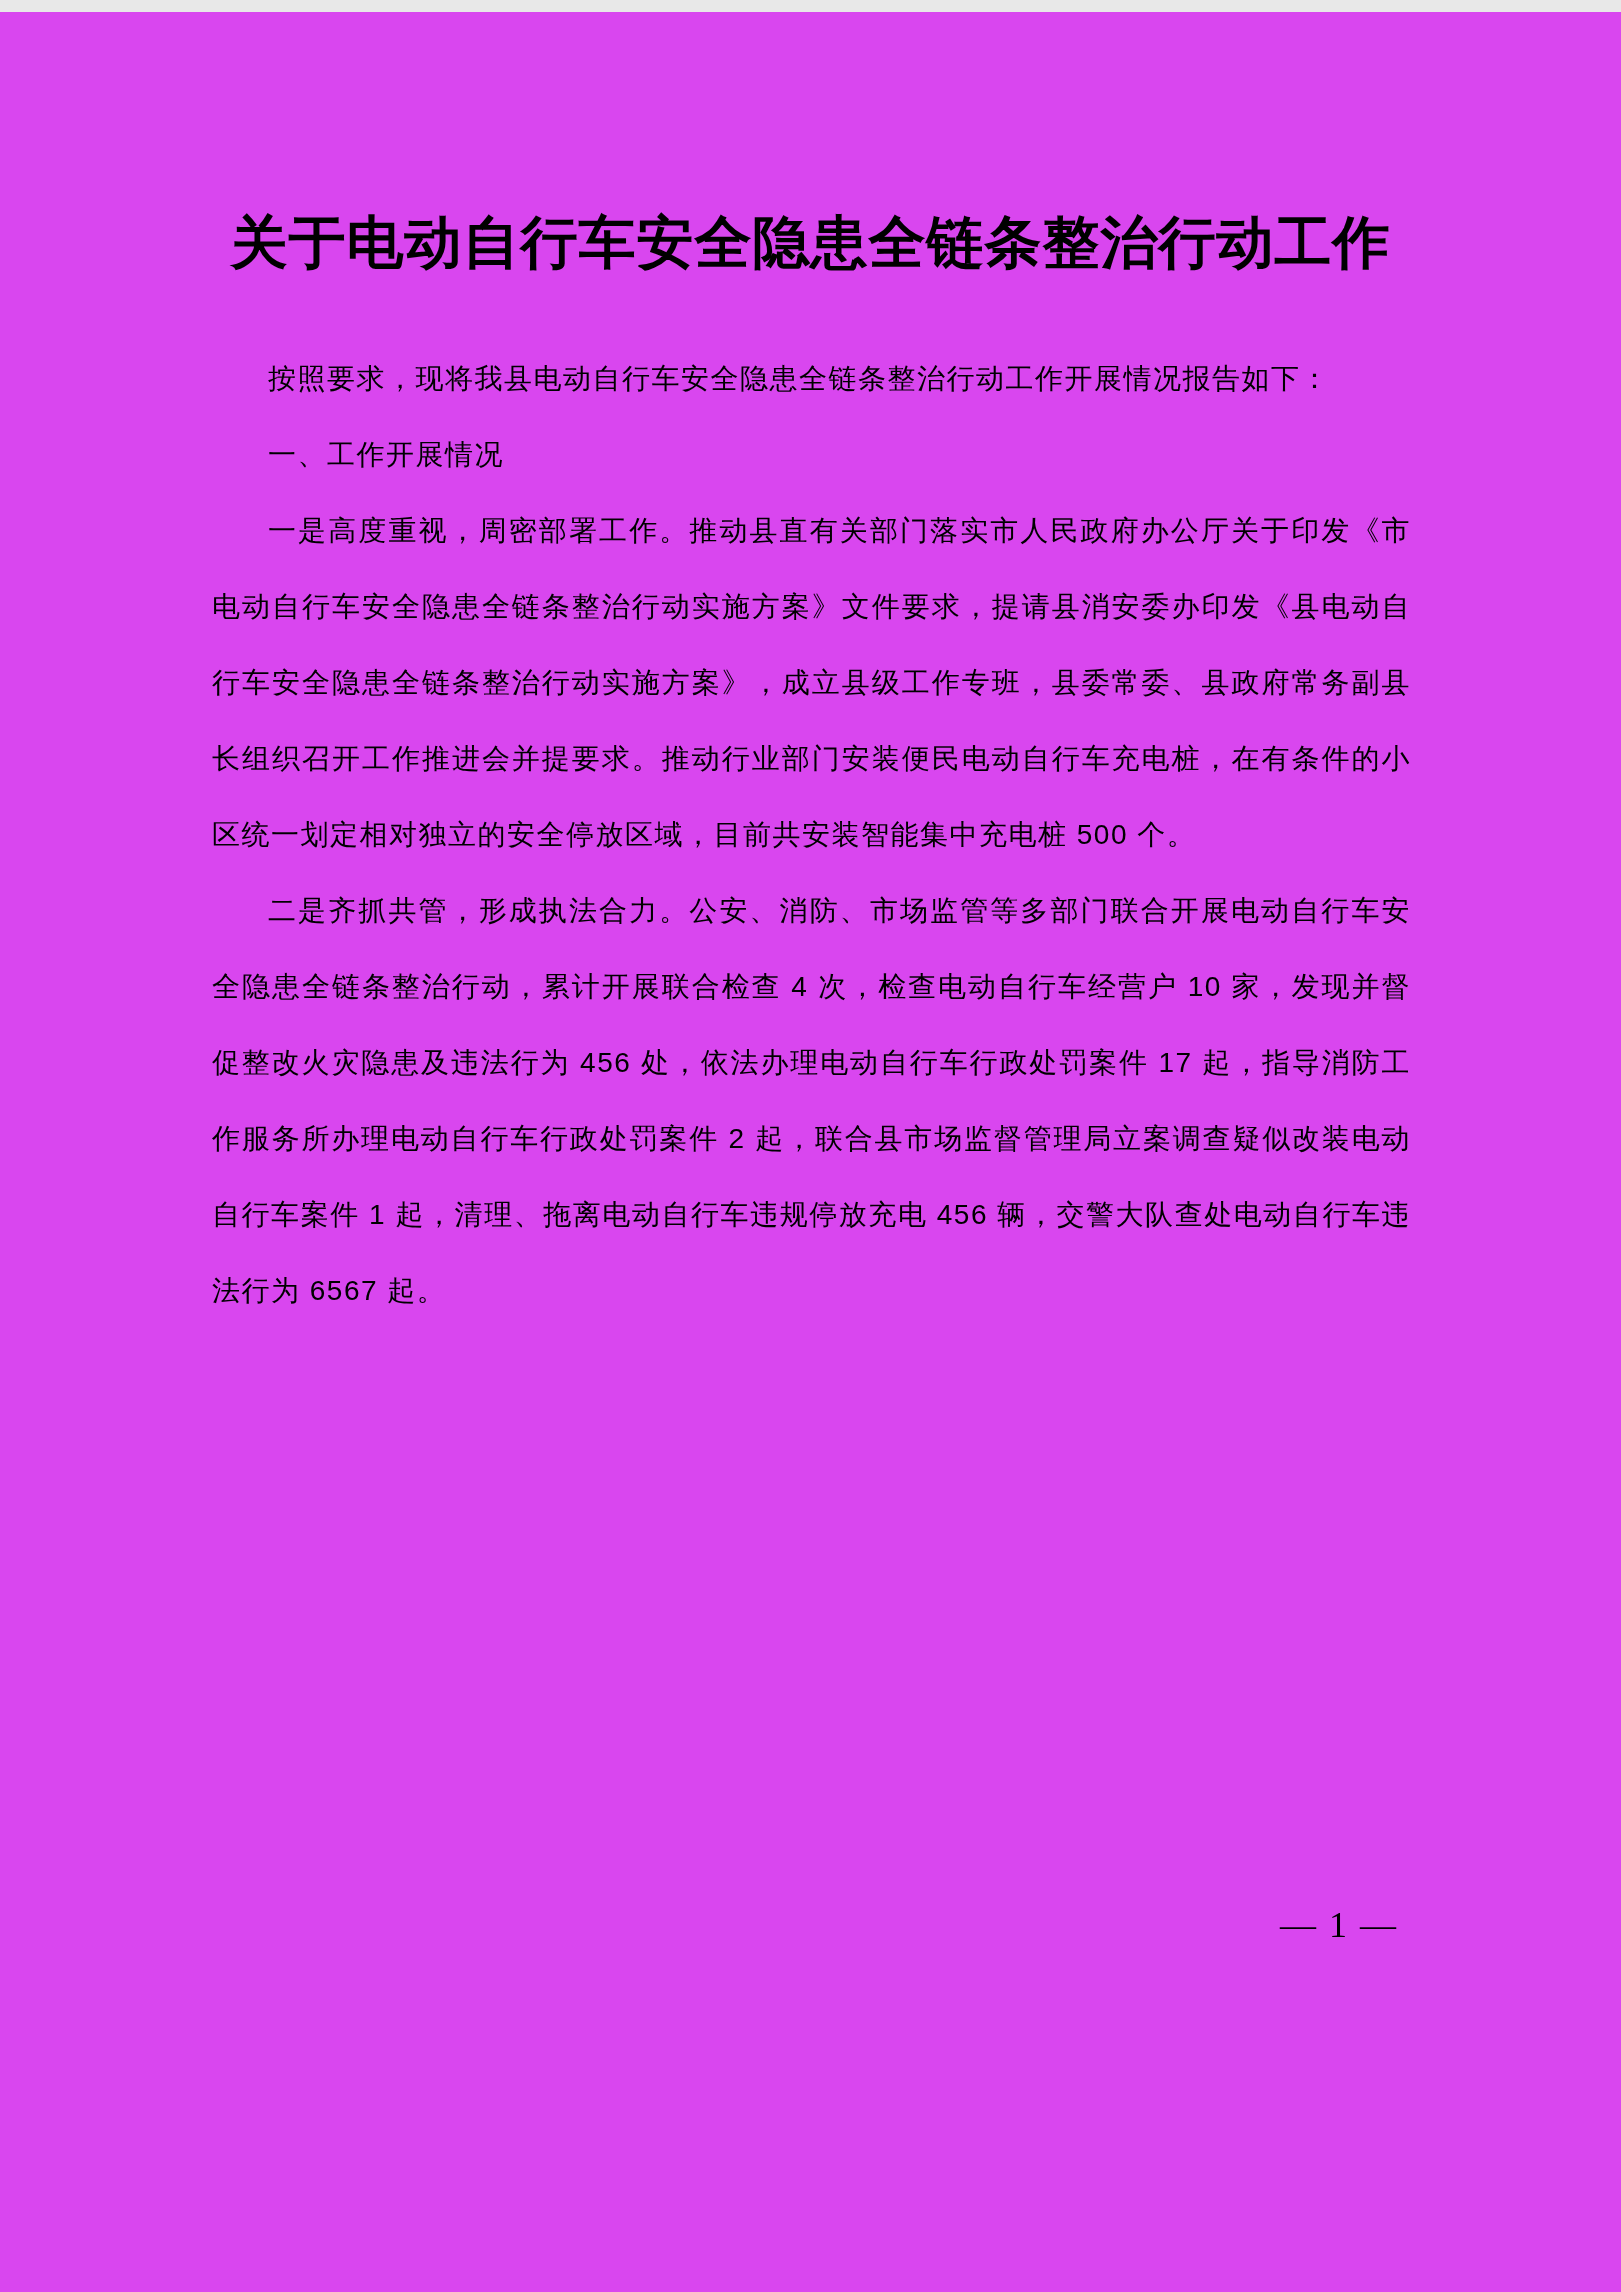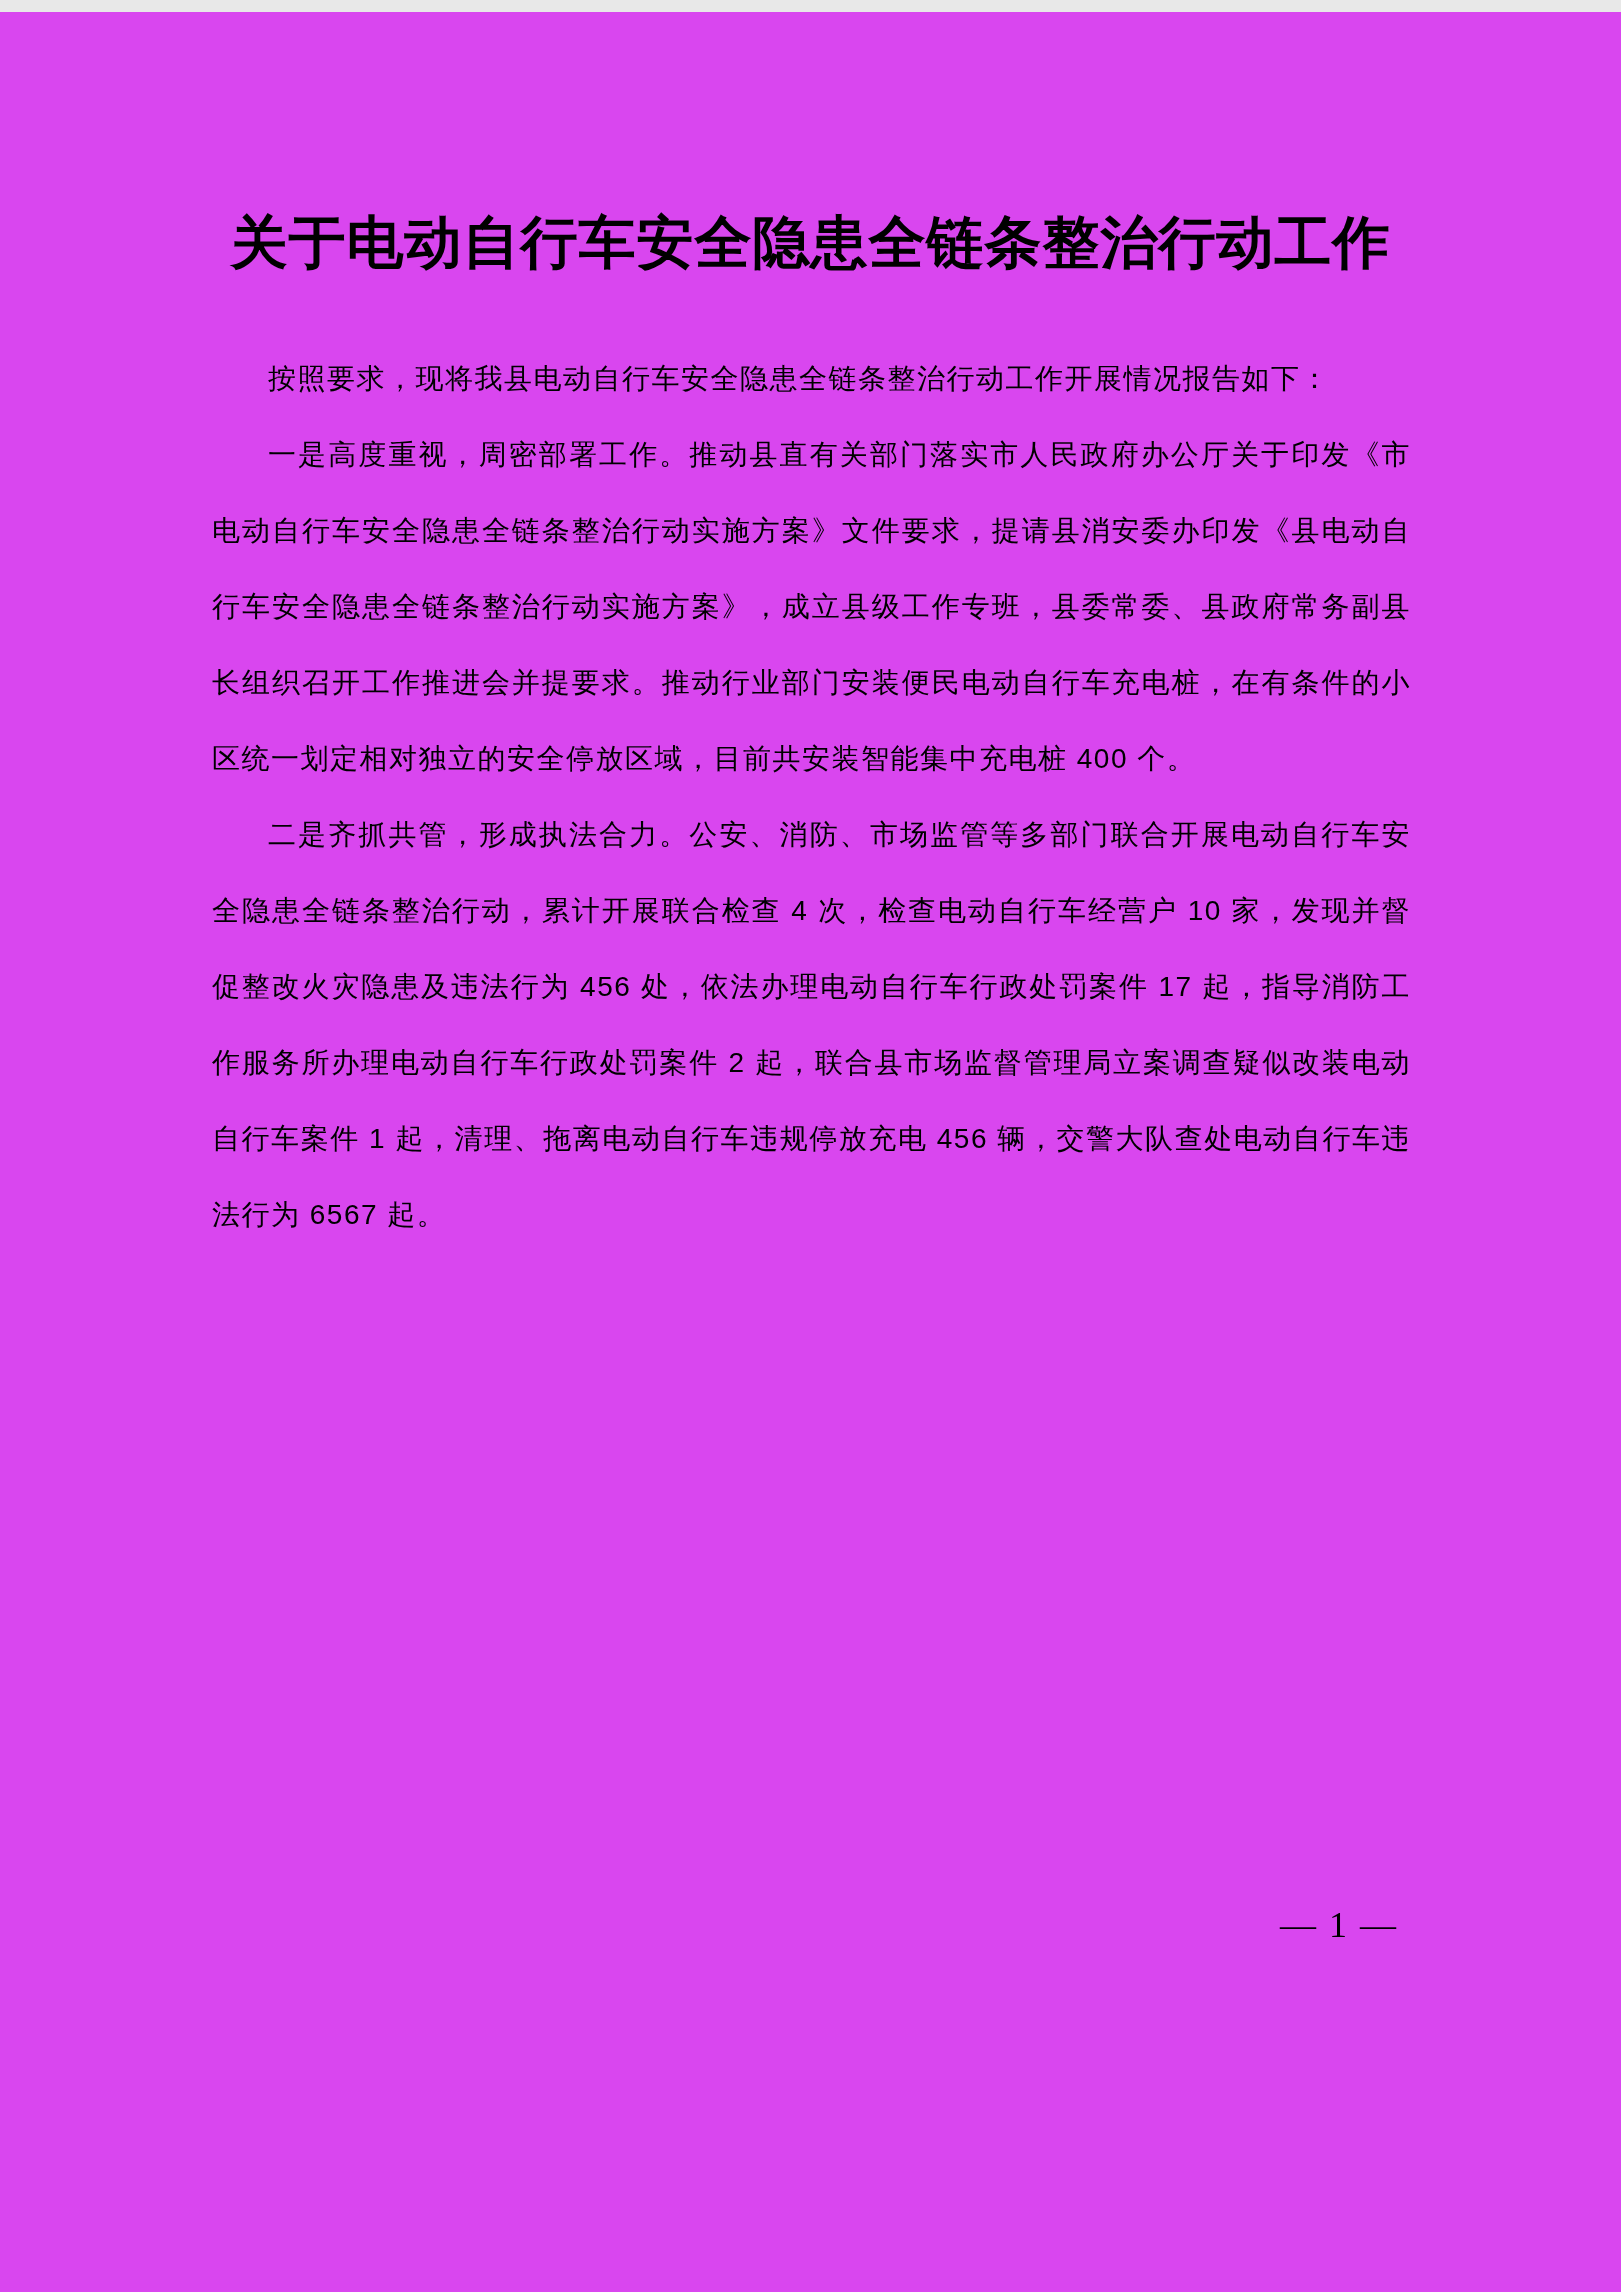--- a/index.html
+++ b/index.html
@@ -55,20 +55,21 @@
 <body>
 
 <div class="page">
 
   <h1 class="title">
     <span class="title-line">关于电动自行车安全隐患全链条整治行动工作</span>
   </h1>
 
   <div class="doc-body">
     <p>按照要求，现将我县电动自行车安全隐患全链条整治行动工作开展情况报告如下：</p>
-    <p>一是高度重视，周密部署工作。推动县直有关部门落实市人民政府办公厅关于印发《市电动自行车安全隐患全链条整治行动实施方案》文件要求，提请县消安委办印发《县电动自行车安全隐患全链条整治行动实施方案》，成立县级工作专班，县委常委、县政府常务副县长组织召开工作推进会并提要求。推动行业部门安装便民电动自行车充电桩，在有条件的小区统一划定相对独立的安全停放区域，目前共安装智能集中充电桩 400 个。</p>
+    <p>一、工作开展情况</p>
+    <p>一是高度重视，周密部署工作。推动县直有关部门落实市人民政府办公厅关于印发《市电动自行车安全隐患全链条整治行动实施方案》文件要求，提请县消安委办印发《县电动自行车安全隐患全链条整治行动实施方案》，成立县级工作专班，县委常委、县政府常务副县长组织召开工作推进会并提要求。推动行业部门安装便民电动自行车充电桩，在有条件的小区统一划定相对独立的安全停放区域，目前共安装智能集中充电桩 500 个。</p>
     <p>二是齐抓共管，形成执法合力。公安、消防、市场监管等多部门联合开展电动自行车安全隐患全链条整治行动，累计开展联合检查 4 次，检查电动自行车经营户 10 家，发现并督促整改火灾隐患及违法行为 456 处，依法办理电动自行车行政处罚案件 17 起，指导消防工作服务所办理电动自行车行政处罚案件 2 起，联合县市场监督管理局立案调查疑似改装电动自行车案件 1 起，清理、拖离电动自行车违规停放充电 456 辆，交警大队查处电动自行车违法行为 6567 起。</p>
   </div>
 
   <div class="page-footer">— 1 —</div>
 
 </div>
 
 
 </body></html>

